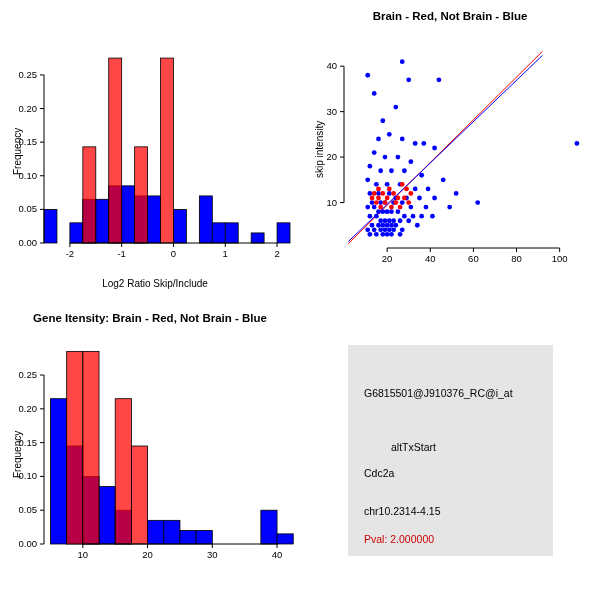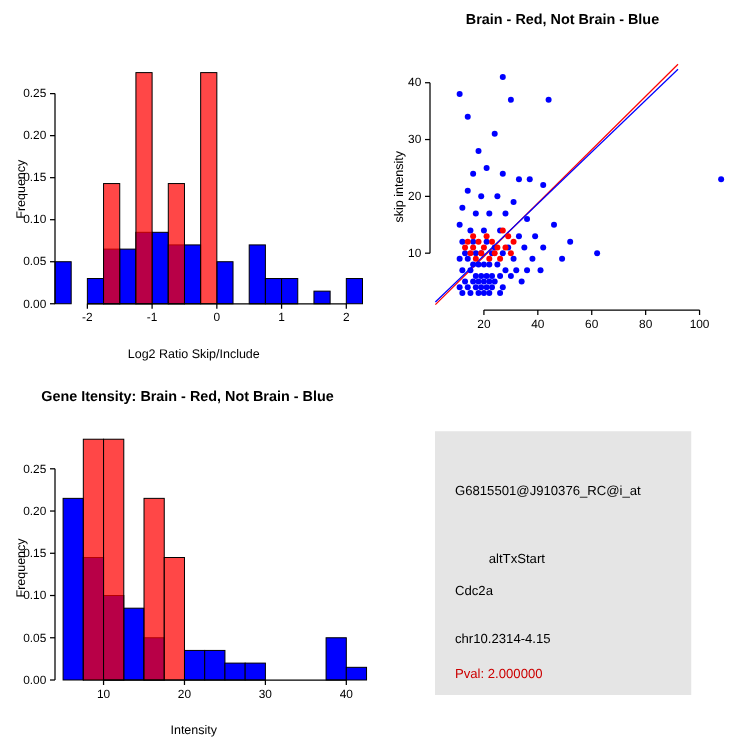--- a/index.html
+++ b/index.html
@@ -210,21 +210,20 @@
       <line x1="44" y1="111.63636363636365" x2="40" y2="111.63636363636365" stroke="#000" stroke-width="1"></line>
       <text x="37" y="114.63636363636365" font-size="9.5" font-family="Liberation Sans, sans-serif" fill="#000" text-anchor="end">30</text>
       <line x1="44" y1="66.18181818181819" x2="40" y2="66.18181818181819" stroke="#000" stroke-width="1"></line>
       <text x="37" y="69.18181818181819" font-size="9.5" font-family="Liberation Sans, sans-serif" fill="#000" text-anchor="end">40</text>
     </svg>
 </div>
 
 <div class="panel" id="panel-hist-intensity" style="left:0;top:296px;width:300px;height:300px;">
   <div class="ptitle" style="position:absolute;left:0;top:16px;width:300px;">Gene Itensity: Brain - Red, Not Brain - Blue</div>
   <div class="ylabel" style="left:12px;top:182px;">Frequency</div>
-  <div class="axis-label" style="position:absolute;left:30px;top:283px;width:250px;">Intensity</div>
   <svg id="svg-hist-intensity" width="300" height="300">
       <rect x="50.473684210526315" y="102.68965517241378" width="16.184210526315795" height="145.31034482758622" fill="#0000ff" stroke="#000" stroke-width="0.8"></rect>
       <rect x="66.65789473684211" y="150" width="16.18421052631578" height="98" fill="#0000ff" stroke="#000" stroke-width="0.8"></rect>
       <rect x="82.84210526315789" y="180.41379310344826" width="16.184210526315795" height="67.58620689655174" fill="#0000ff" stroke="#000" stroke-width="0.8"></rect>
       <rect x="99.02631578947368" y="190.55172413793105" width="16.184210526315795" height="57.448275862068954" fill="#0000ff" stroke="#000" stroke-width="0.8"></rect>
       <rect x="115.21052631578948" y="214.20689655172413" width="16.18421052631578" height="33.79310344827587" fill="#0000ff" stroke="#000" stroke-width="0.8"></rect>
       <rect x="147.57894736842104" y="224.3448275862069" width="16.18421052631581" height="23.65517241379311" fill="#0000ff" stroke="#000" stroke-width="0.8"></rect>
       <rect x="163.76315789473685" y="224.3448275862069" width="16.18421052631581" height="23.65517241379311" fill="#0000ff" stroke="#000" stroke-width="0.8"></rect>
       <rect x="179.94736842105266" y="234.48275862068965" width="16.18421052631578" height="13.517241379310349" fill="#0000ff" stroke="#000" stroke-width="0.8"></rect>
       <rect x="196.13157894736844" y="234.48275862068965" width="16.18421052631578" height="13.517241379310349" fill="#0000ff" stroke="#000" stroke-width="0.8"></rect>

